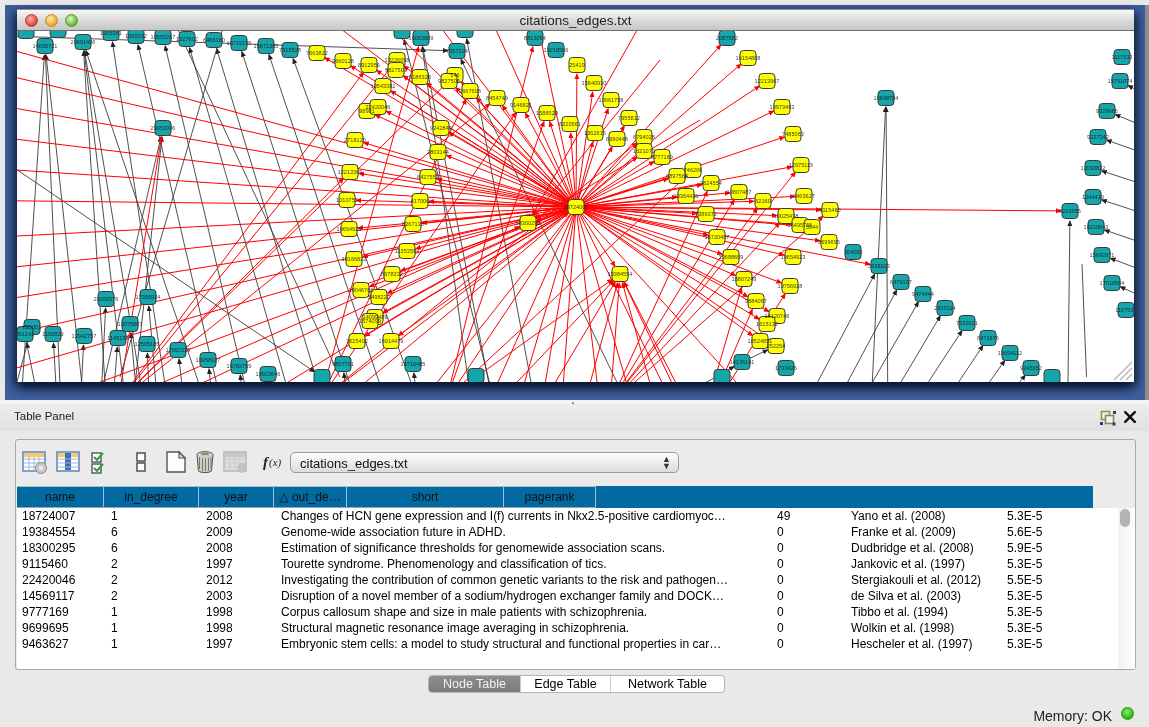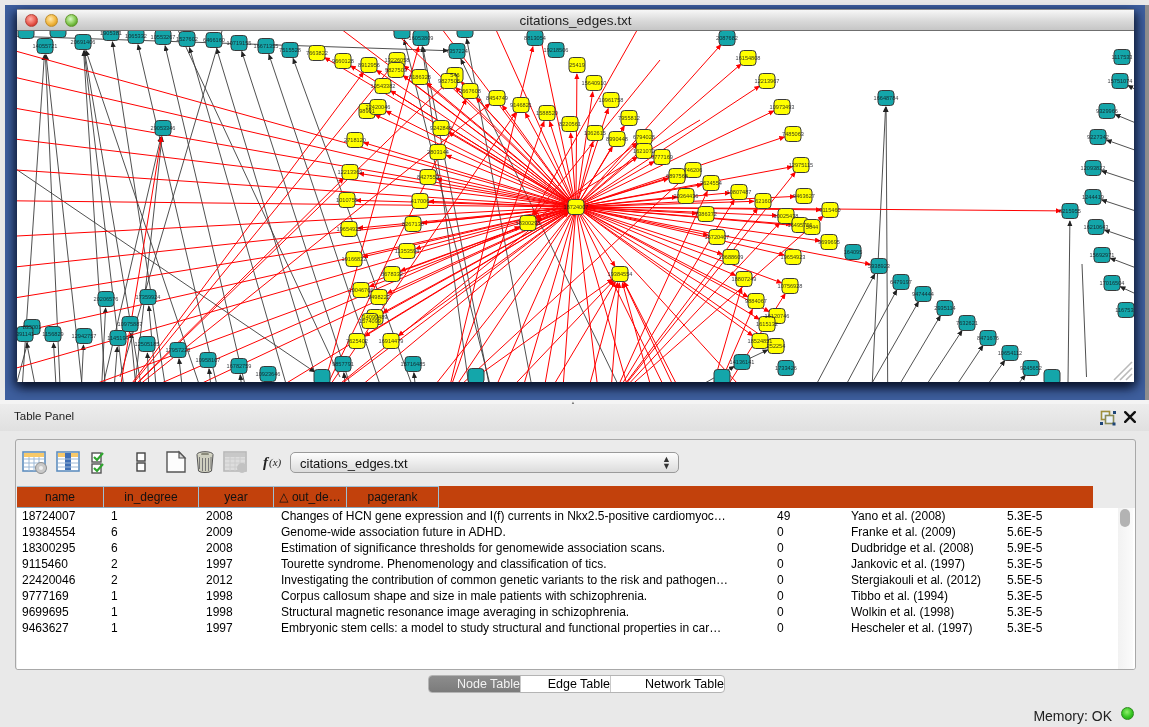--- a/index.html
+++ b/index.html
@@ -6,24 +6,24 @@
 #win{position:absolute;left:17px;top:9px;width:1117px;height:373px;box-shadow:0 6px 11px rgba(9,19,42,.95),-4px 3px 7px rgba(9,19,42,.40),4px 3px 7px rgba(9,19,42,.40)}
 #tbar{position:absolute;left:0;top:0;width:100%;height:22px;border-radius:4px 4px 0 0;background:linear-gradient(#f7f7f7,#d9d9d9 55%,#c6c6c6);border-top:1px solid #8f8f8f;border-bottom:1px solid #6f6f6f;border-radius:0}
 #tbar .tl{position:absolute;top:4px;width:13px;height:13px;border-radius:50%}
 #title{position:absolute;left:0;right:0;top:3px;text-align:center;font-size:13.5px;color:#222}
 #canvas{position:absolute;left:0;top:22px;width:1117px;height:351px;background:#fff;overflow:hidden}
 #tpbar{position:absolute;left:0;top:404px;width:1149px;height:27px;background:linear-gradient(#ededed,#e0e0e0);}
 #tpbar span{position:absolute;left:14px;top:6px;font-size:11.5px;color:#222}
 #panel{position:absolute;left:15px;top:439px;width:1121px;height:231px;background:#ebebeb;border:1px solid #a8a8a8;border-radius:3px;overflow:hidden}
 table{border-collapse:collapse;table-layout:fixed;width:1076px;font-size:12px;color:#000}
 td{height:16px;white-space:nowrap;overflow:hidden;padding:0}
-#hdr{position:absolute;left:1px;top:46px;height:22px;width:1076px;display:flex;background:#c2410c;font-size:12px;color:#111}
+#hdr{position:absolute;left:1px;top:46px;height:22px;width:1076px;display:flex;background:#0369a1;font-size:12px;color:#111}
 #hdr div{border-right:1px solid #9dbfd4;border-top:1px solid #9dbfd4;border-bottom:1px solid #88a8bd;line-height:21px;text-align:center;flex:none}
 #segwrap{position:absolute;left:428px;top:675px;width:297px;height:18px;display:flex;border:1px solid #b4b4b4;border-radius:4px;overflow:hidden;background:#fff;font-size:12.5px}
-#segwrap div{line-height:17px;text-align:right}
+#segwrap div{line-height:17px;text-align:center}
 .icon{position:absolute;top:10px}
 </style></head><body>
 <div id="desk"></div>
 <div style="position:absolute;left:1145px;top:5px;width:4px;height:395px;background:#8e8e8e"></div>
 <div id="win">
   <div id="tbar">
     <div class="tl" style="left:8px;background:radial-gradient(circle at 4.5px 4px,#ffb0a8,#ee6a5f 45%,#d33a2f 75%);border:1px solid #b5443c"></div>
     <div class="tl" style="left:28px;background:radial-gradient(circle at 4.5px 4px,#ffe9b0,#f5bf4f 45%,#dfa023 75%);border:1px solid #c08e2e"></div>
     <div class="tl" style="left:48px;background:radial-gradient(circle at 4.5px 4px,#d9f8c8,#8fd05f 45%,#5da72c 75%);border:1px solid #64962f"></div>
     <div id="title">citations_edges.txt</div>
@@ -593,20 +593,21 @@
 
   <div style="position:absolute;left:274px;top:12px;width:389px;height:21px;border:1px solid #9a9a9a;border-radius:5px;background:linear-gradient(#fdfdfd,#dcdcdc);">
     <span style="position:absolute;left:9px;top:3px;font-size:13px;color:#111">citations_edges.txt</span>
     <span style="position:absolute;right:7px;top:3px;font-size:9px;color:#333;line-height:7px">▲<br>▼</span>
   </div>
   <div id="hdr">
    <div style="width:87px">name</div>
       <div style="width:95px">in_degree</div>
       <div style="width:75px">year</div>
       <div style="width:73px">△ out_de…</div>
+      <div style="width:157px">short</div>
       <div style="width:92px">pagerank</div>
   </div>
   <div style="position:absolute;left:1px;top:68px;width:1119px;height:162px;background:#fff">
    <table>
         <tbody>
           <tr>
             <td style="width:87px;padding-left:5px">18724007</td>
             <td style="width:95px;padding-left:7px">1</td>
             <td style="width:75px;padding-left:7px">2008</td>
             <td style="width:497px;padding-left:7px">Changes of HCN gene expression and I(f) currents in Nkx2.5-positive cardiomyoc…</td>
@@ -642,20 +643,29 @@
             <td style="padding-left:6px">5.3E-5</td>
           </tr>
 <tr>
             <td style="width:87px;padding-left:5px">22420046</td>
             <td style="width:95px;padding-left:7px">2</td>
             <td style="width:75px;padding-left:7px">2012</td>
             <td style="width:497px;padding-left:7px">Investigating the contribution of common genetic variants to the risk and pathogen…</td>
             <td style="width:73px;padding-left:6px">0</td>
             <td style="width:157px;padding-left:7px">Stergiakouli et al. (2012)</td>
             <td style="padding-left:6px">5.5E-5</td>
+          </tr>
+<tr>
+            <td style="width:87px;padding-left:5px">14569117</td>
+            <td style="width:95px;padding-left:7px">2</td>
+            <td style="width:75px;padding-left:7px">2003</td>
+            <td style="width:497px;padding-left:7px">Disruption of a novel member of a sodium/hydrogen exchanger family and DOCK…</td>
+            <td style="width:73px;padding-left:6px">0</td>
+            <td style="width:157px;padding-left:7px">de Silva et al. (2003)</td>
+            <td style="padding-left:6px">5.3E-5</td>
           </tr>
 <tr>
             <td style="width:87px;padding-left:5px">9777169</td>
             <td style="width:95px;padding-left:7px">1</td>
             <td style="width:75px;padding-left:7px">1998</td>
             <td style="width:497px;padding-left:7px">Corpus callosum shape and size in male patients with schizophrenia.</td>
             <td style="width:73px;padding-left:6px">0</td>
             <td style="width:157px;padding-left:7px">Tibbo et al. (1994)</td>
             <td style="padding-left:6px">5.3E-5</td>
           </tr>

